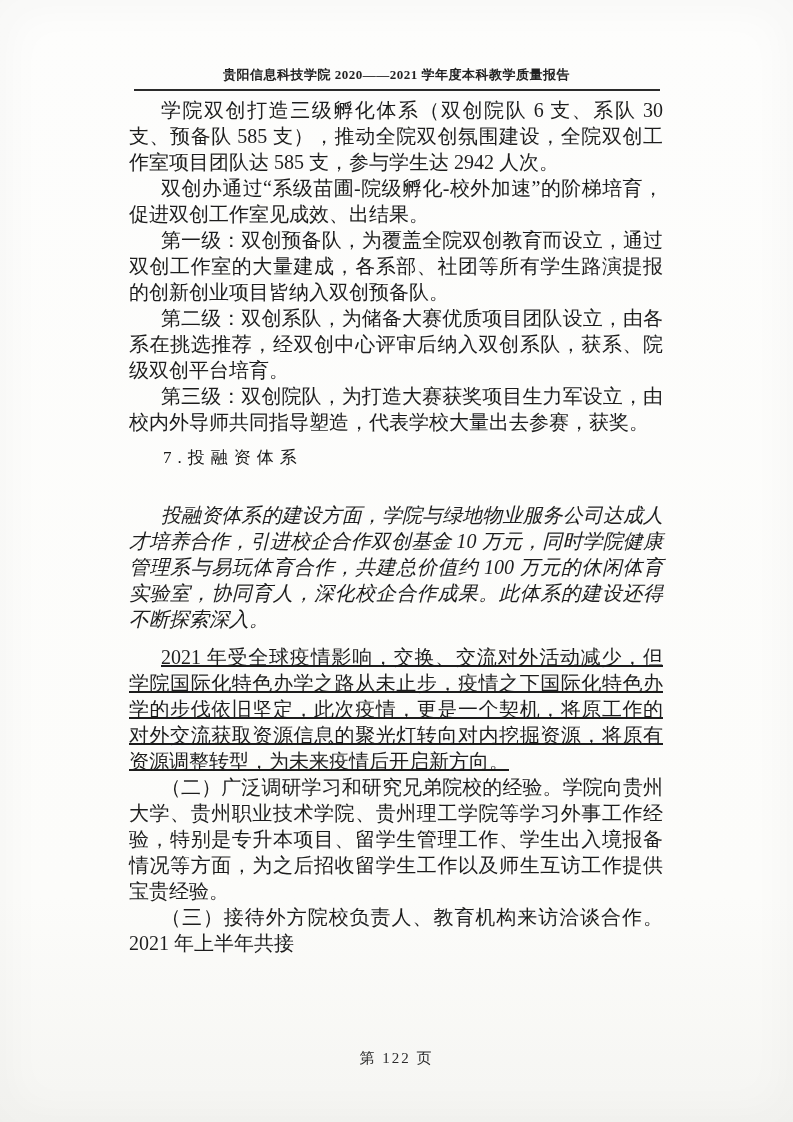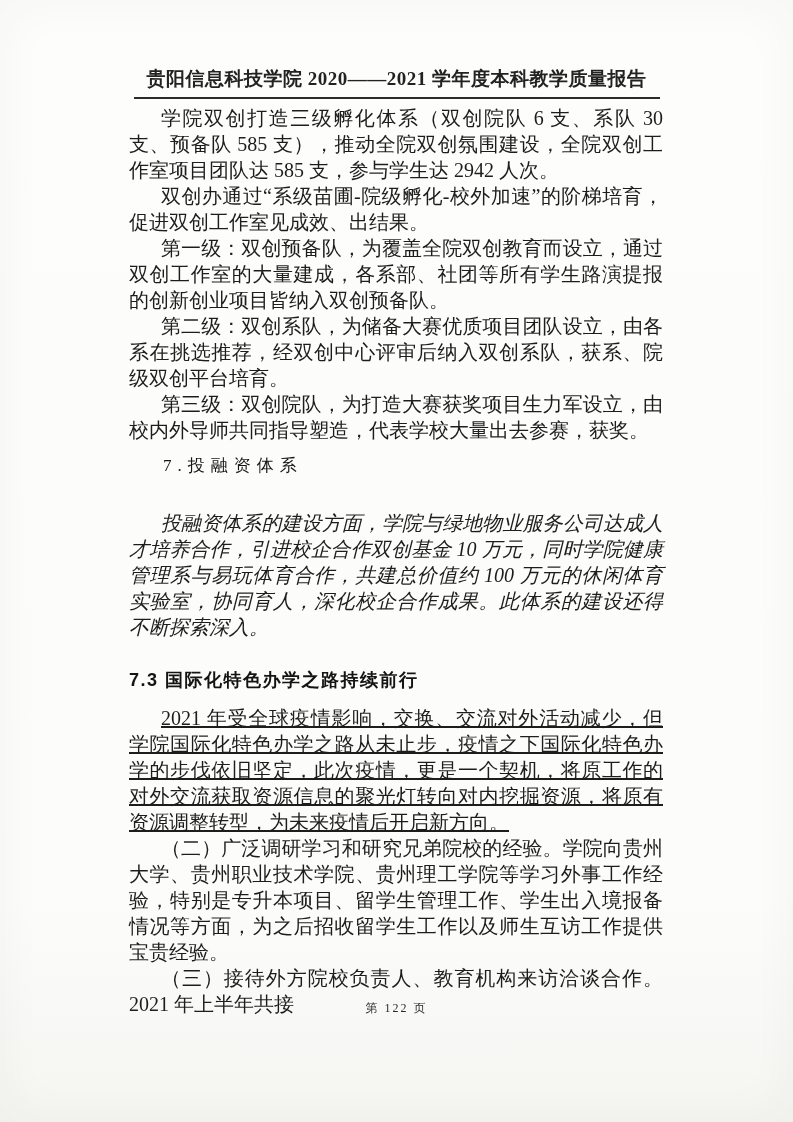--- a/index.html
+++ b/index.html
@@ -16,21 +16,21 @@
     box-shadow: inset 0 0 50px rgba(60,60,50,0.04);
     font-family: "Liberation Serif", "DejaVu Serif", serif;
     color: #1d1d1d;
     overflow: hidden;
   }
   .page-header {
     padding-top: 66px;
     text-align: center;
   }
   .header-title {
-    font-size: 19px;
+    font-size: 13px;
     font-weight: bold;
     letter-spacing: 0.5px;
     color: #222;
   }
   .header-rule {
     width: 526px;
     height: 2px;
     background: #2b2b2b;
     margin: 5px auto 0 auto;
   }
@@ -72,25 +72,25 @@
   .para.gap-after-heading {
     margin-top: 32px;
     font-style: italic;
   }
   .para.first-after-subheading {
     margin-top: 12px;
     text-decoration: underline;
   }
   .page-footer {
     position: absolute;
-    top: 1000px;
+    top: 1049px;
     left: 0;
     width: 100%;
     text-align: center;
-    font-size: 12px;
+    font-size: 15px;
     letter-spacing: 2px;
     color: #2a2a2a;
   }
 </style>
 </head>
 <body>
 
 <div class="page">
 
   <div class="page-header">
@@ -104,21 +104,20 @@
     <p class="para first-after-heading">学院双创打造三级孵化体系（双创院队 6 支、系队 30 支、预备队 585 支），推动全院双创氛围建设，全院双创工作室项目团队达 585 支，参与学生达 2942 人次。</p>
     <p class="para">双创办通过“系级苗圃-院级孵化-校外加速”的阶梯培育，促进双创工作室见成效、出结果。</p>
     <p class="para">第一级：双创预备队，为覆盖全院双创教育而设立，通过双创工作室的大量建成，各系部、社团等所有学生路演提报的创新创业项目皆纳入双创预备队。</p>
     <p class="para">第二级：双创系队，为储备大赛优质项目团队设立，由各系在挑选推荐，经双创中心评审后纳入双创系队，获系、院级双创平台培育。</p>
     <p class="para">第三级：双创院队，为打造大赛获奖项目生力军设立，由校内外导师共同指导塑造，代表学校大量出去参赛，获奖。</p>
 
     <h2 class="num-heading second">7.投融资体系</h2>
 
     <p class="para gap-after-heading">投融资体系的建设方面，学院与绿地物业服务公司达成人才培养合作，引进校企合作双创基金 10 万元，同时学院健康管理系与易玩体育合作，共建总价值约 100 万元的休闲体育实验室，协同育人，深化校企合作成果。此体系的建设还得不断探索深入。</p>
 
-    <h2 class="sub-heading">7.3 国际化特色办学之路持续前行</h2>
 
     <p class="para first-after-subheading">2021 年受全球疫情影响，交换、交流对外活动减少，但学院国际化特色办学之路从未止步，疫情之下国际化特色办学的步伐依旧坚定，此次疫情，更是一个契机，将原工作的对外交流获取资源信息的聚光灯转向对内挖掘资源，将原有资源调整转型，为未来疫情后开启新方向。</p>
     <p class="para">（二）广泛调研学习和研究兄弟院校的经验。学院向贵州大学、贵州职业技术学院、贵州理工学院等学习外事工作经验，特别是专升本项目、留学生管理工作、学生出入境报备情况等方面，为之后招收留学生工作以及师生互访工作提供宝贵经验。</p>
     <p class="para">（三）接待外方院校负责人、教育机构来访洽谈合作。2021 年上半年共接</p>
 
   </div>
 
   <div class="page-footer">第 122 页</div>
 
 </div>

